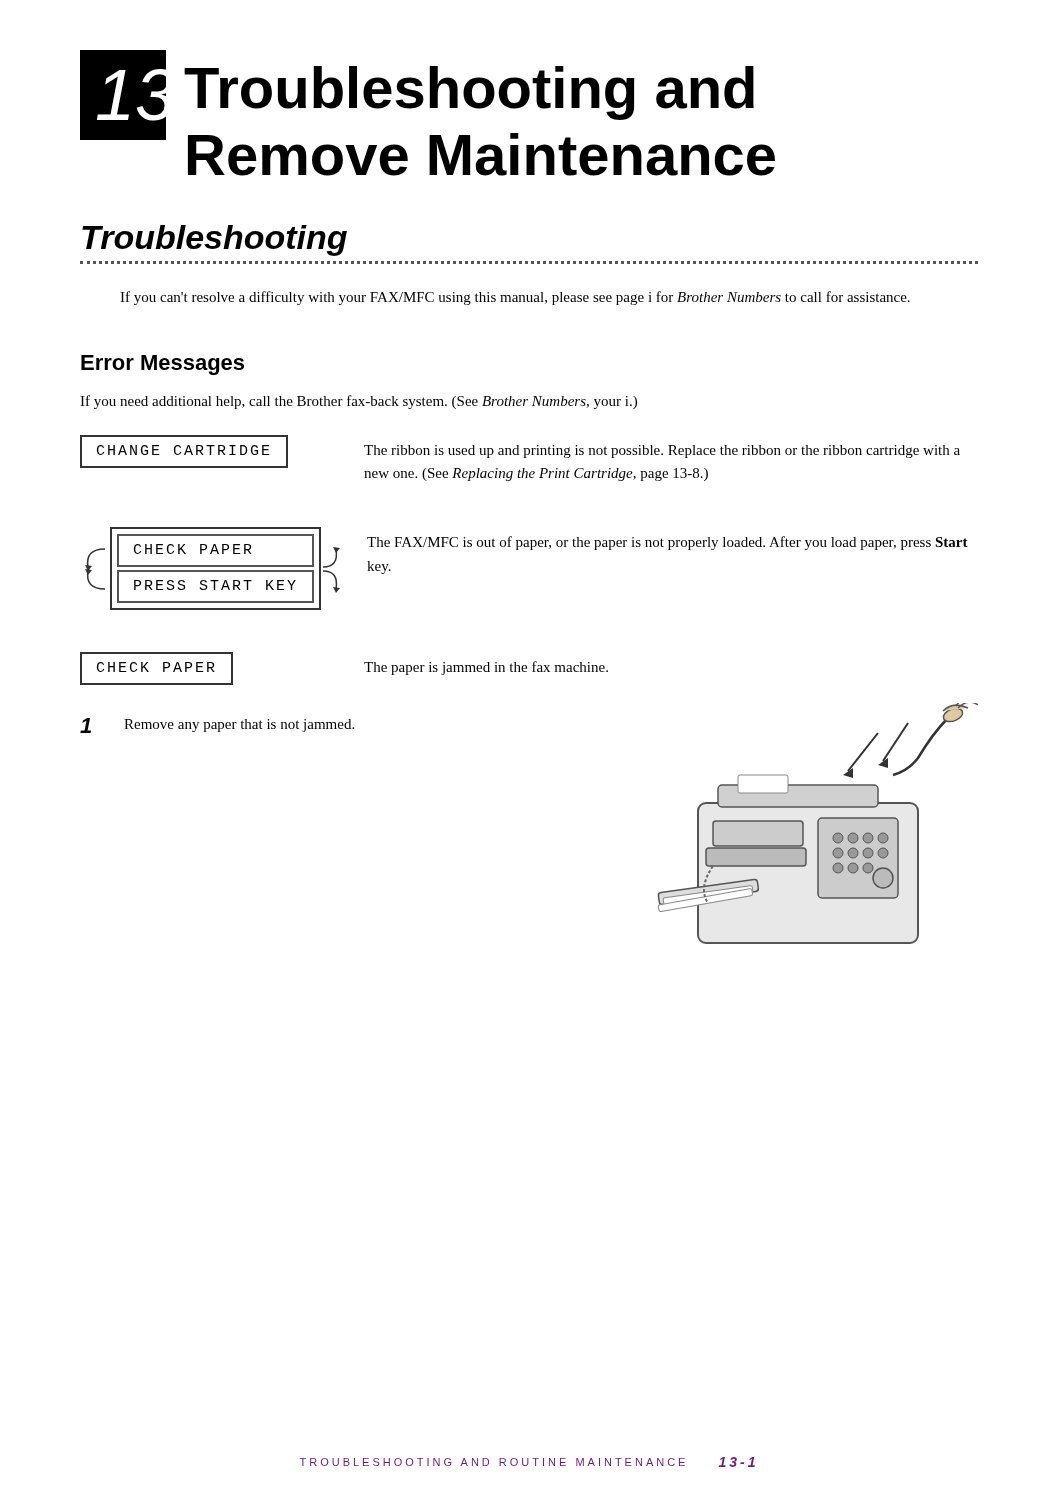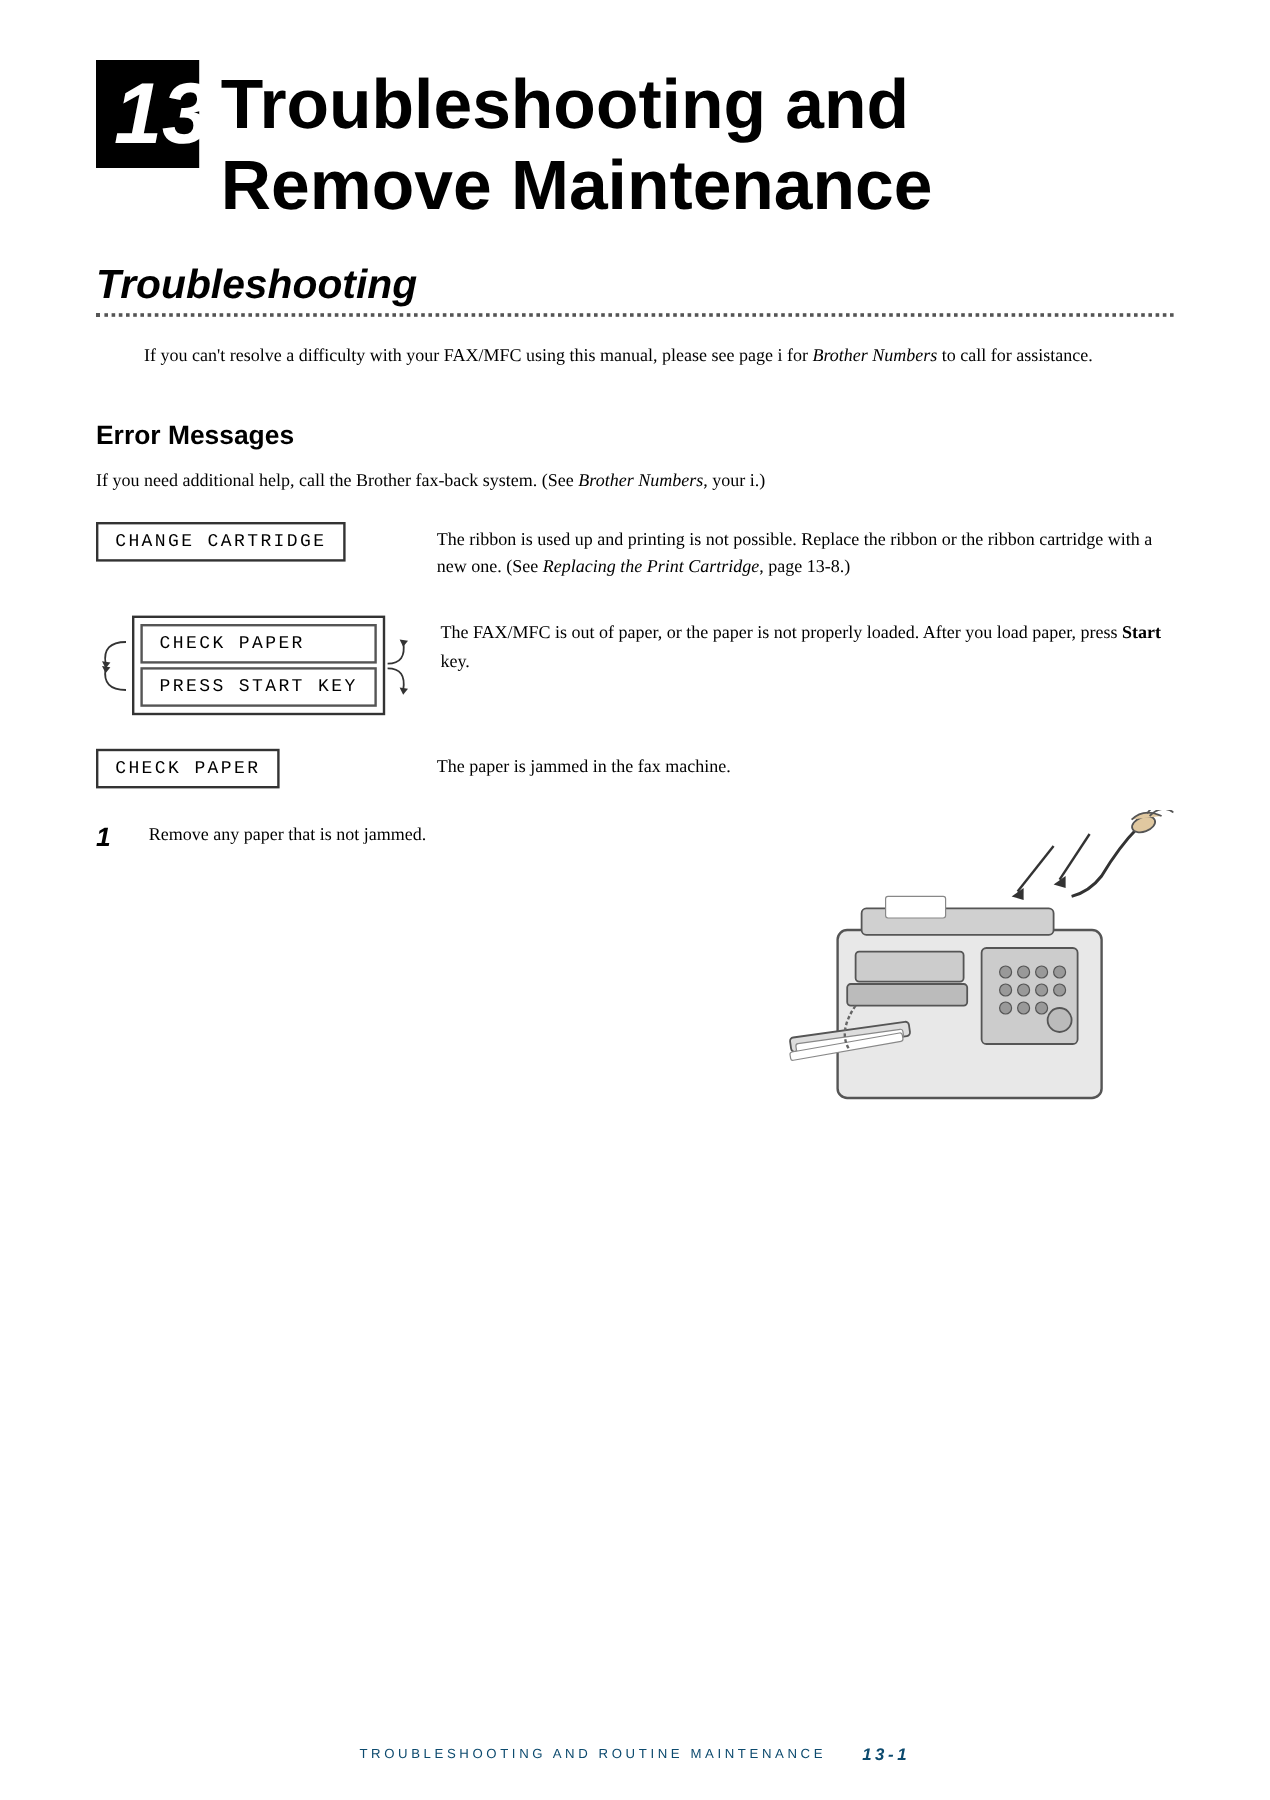--- a/index.html
+++ b/index.html
@@ -27,21 +27,21 @@
       align-items: flex-start;
       margin-bottom: 30px;
       border-bottom: none;
       padding-top: 10px;
     }
 
     .chapter-number-box {
       background: #000;
       color: #fff;
       font-size: 72px;
-      font-weight: bold;
+      font-weight: normal;
       font-style: italic;
       width: 86px;
       height: 90px;
       display: flex;
       align-items: center;
       justify-content: center;
       margin-right: 18px;
       flex-shrink: 0;
       font-family: Arial, sans-serif;
       padding-left: 24px;
@@ -103,21 +103,21 @@
     .error-intro2 {
       line-height: 1.55;
       margin-bottom: 22px;
       font-size: 15px;
     }
 
     
     .error-table {
       display: flex;
       flex-direction: column;
-      gap: 28px;
+      gap: 42px;
       margin-bottom: 28px;
     }
 
     .error-row {
       display: flex;
       align-items: flex-start;
       gap: 24px;
     }
 
     .error-display {
@@ -188,21 +188,21 @@
       bottom: 30px;
       left: 0;
       right: 0;
       display: flex;
       justify-content: center;
       align-items: center;
       gap: 30px;
       font-size: 12px;
       letter-spacing: 3px;
       font-family: Arial, sans-serif;
-      color: #0c4a6e;
+      color: #701a75;
     }
 
     .footer-text {
       letter-spacing: 3px;
       font-size: 11px;
     }
 
     .footer-pagenum {
       font-weight: bold;
       font-size: 14px;

